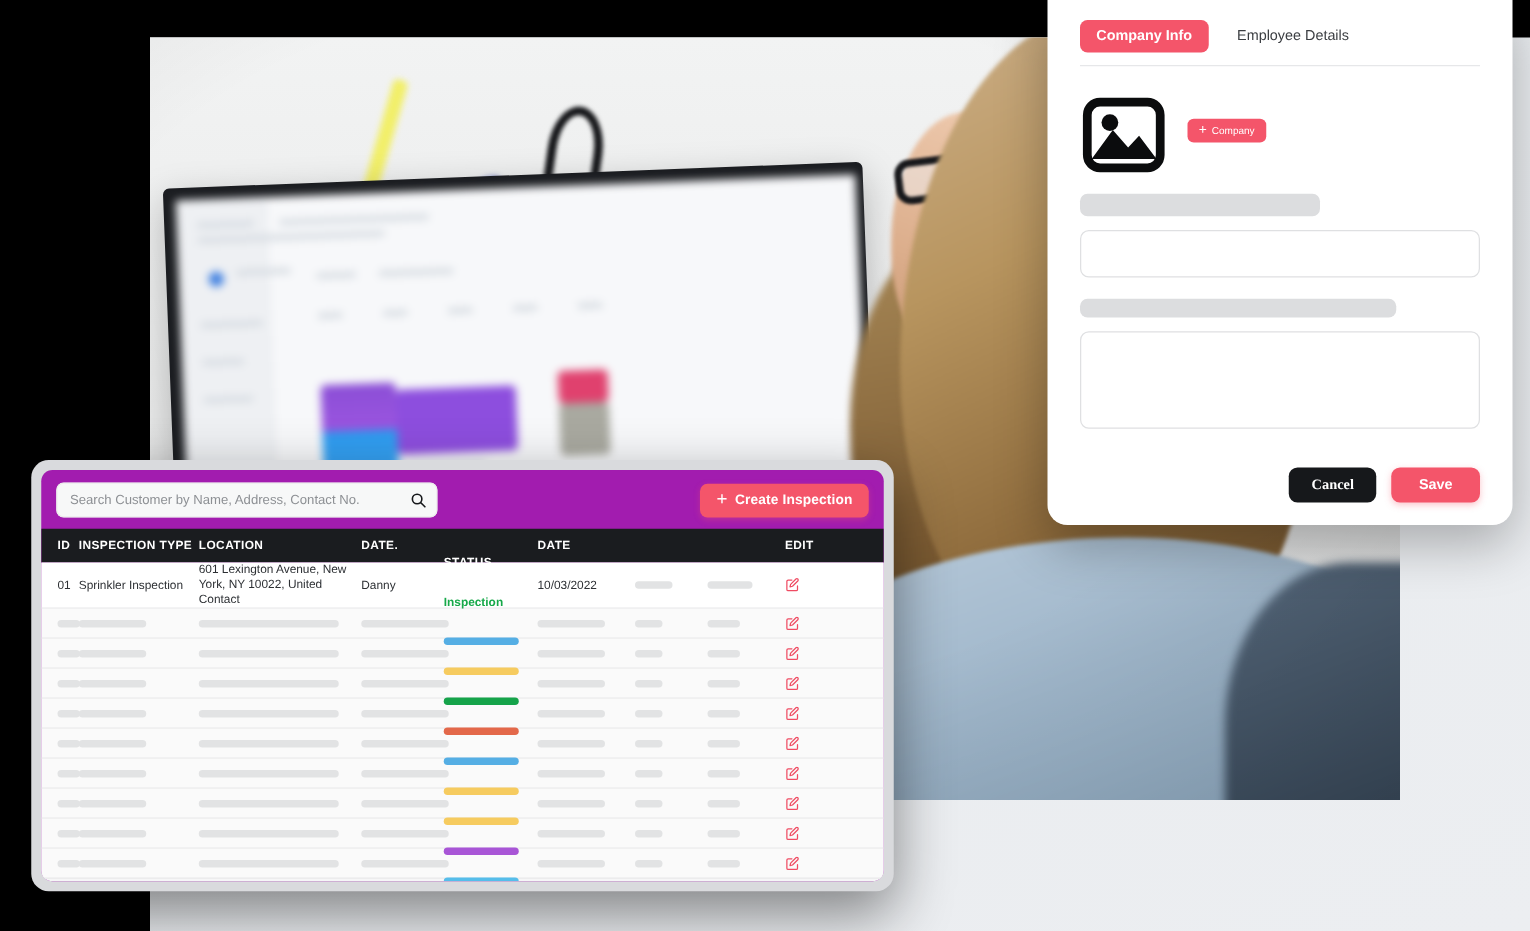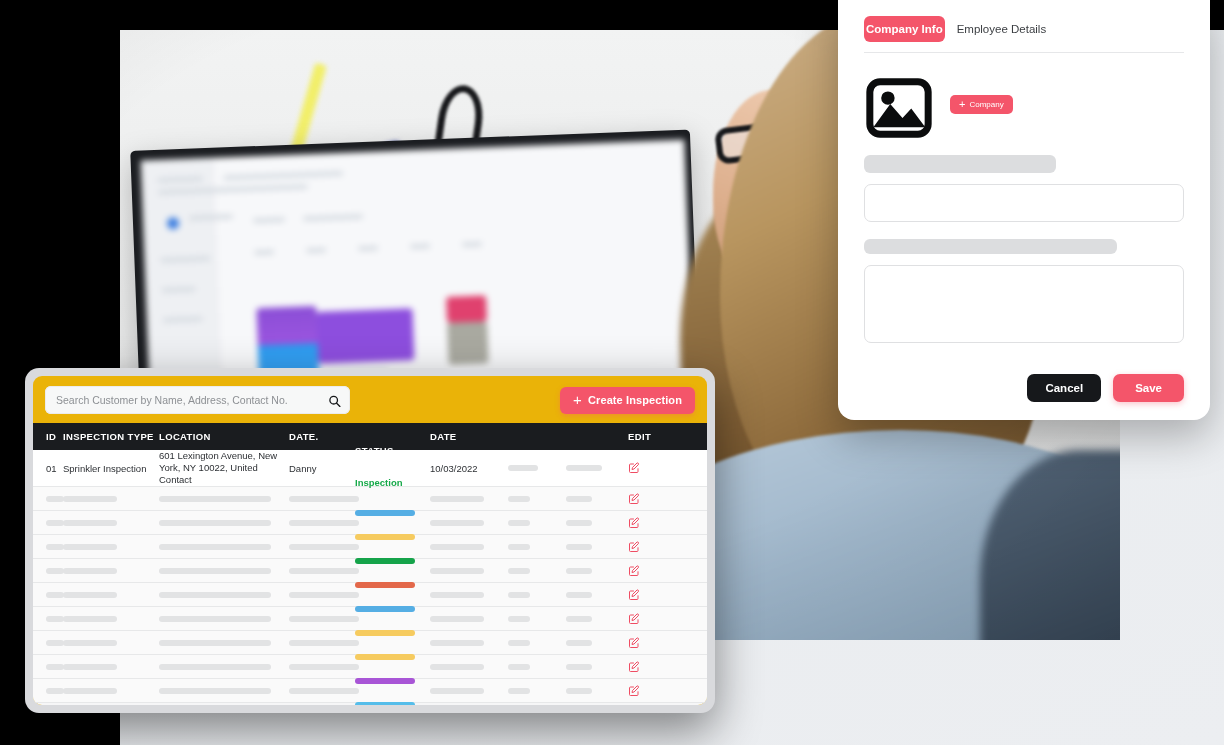--- a/index.html
+++ b/index.html
@@ -116,21 +116,21 @@
   .table-card {
     position:absolute; left:25px; top:368px;
     width:690px; height:345px;
     background:#d9dadd;
     border-radius:14px;
     padding:8px;
     box-shadow: 0 18px 46px rgba(0,0,0,.45);
   }
   .table-inner {
     width:100%; height:100%;
-    background:#eab308;
+    background:#a21caf;
     border-radius:9px;
     overflow:hidden;
     display:flex; flex-direction:column;
   }
   .tbl-top {
     display:flex; align-items:center; justify-content:space-between;
     padding:10px 12px 9px 12px;
   }
   .search-box {
     position:relative;
@@ -204,21 +204,21 @@
     position:absolute; left:838px; top:0px;
     width:372px; height:420px;
     background:#ffffff;
     border-radius:0 0 16px 16px;
     box-shadow: 0 16px 42px rgba(0,0,0,.28);
     padding:16px 26px 18px 26px;
     display:flex; flex-direction:column;
   }
   .tabs { display:flex; align-items:center; gap:10px; padding-bottom:10px; }
   .tab {
-    font-size:11.5px; padding:7px 2px; border-radius:6px;
+    font-size:11.5px; padding:7px 13px; border-radius:6px;
     cursor:pointer; color:#3b3e42; font-weight:400;
     font-family:"Liberation Sans", sans-serif;
     border:none; background:transparent;
   }
   .tab.active { background:#f4556a; color:#ffffff; font-weight:700; }
   .tabs-rule { height:1px; background:#e6e7e9; margin-bottom:20px; }
 
   .upload-row { display:flex; align-items:center; gap:16px; margin-bottom:20px; }
   .img-placeholder { width:70px; height:62px; color:#0b0c0d; }
   .upload-btn {
@@ -241,21 +241,21 @@
   .textarea {
     border:1px solid #dfe0e2; border-radius:7px; background:#fff;
     width:100%; height:78px; outline:none; resize:none;
     font-family:"Liberation Sans", sans-serif; font-size:11px;
     padding:8px 10px; color:#2d3034;
   }
   .form-actions { margin-top:auto; display:flex; justify-content:flex-end; gap:12px; padding-top:16px;}
   .btn-cancel {
     background:#16181b; color:#fff; border:none; border-radius:7px;
     height:28px; padding:0 18px; font-size:11.5px; font-weight:700; cursor:pointer;
-    font-family:Liberation Sans, sans-serif;
+    font-family:Liberation Serif, serif;
   }
   .btn-save {
     background:#f4556a; color:#fff; border:none; border-radius:7px;
     height:28px; padding:0 22px; font-size:11.5px; font-weight:700; cursor:pointer;
     font-family:"Liberation Sans", sans-serif;
     box-shadow:0 2px 6px rgba(244,85,106,.35);
   }
 </style>
 </head>
 <body>

